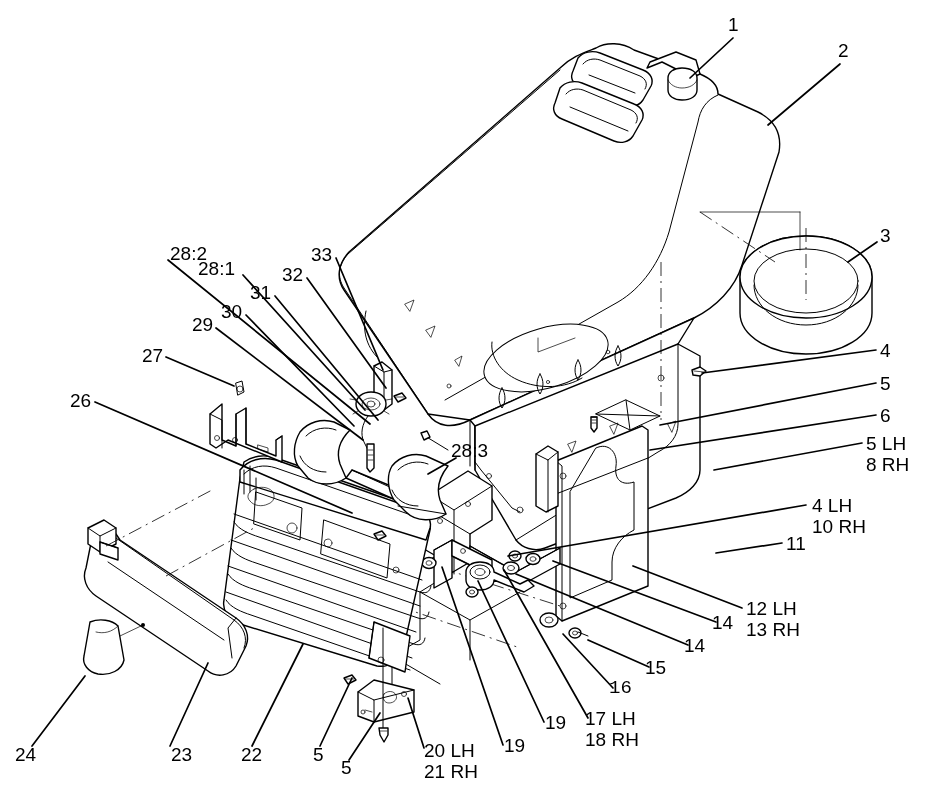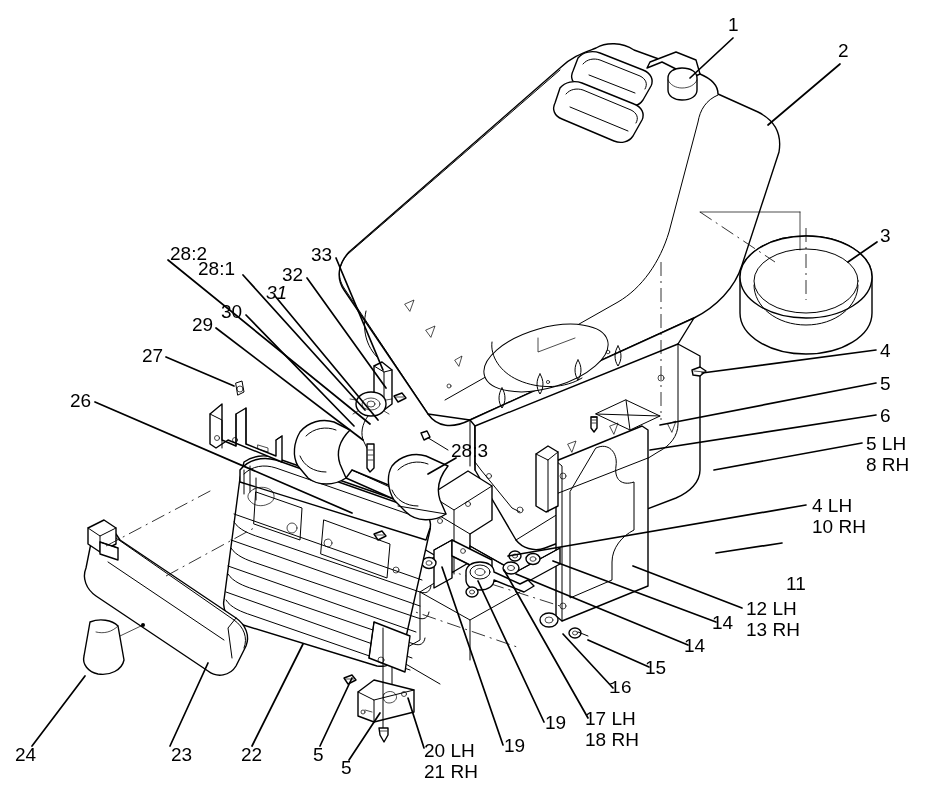--- a/index.html
+++ b/index.html
@@ -393,21 +393,21 @@
   <div class="callout two-line" style="left:866px; top:433px;">
     <span>5 LH</span>
     <span>8 RH</span>
   </div>
 
   <div class="callout two-line" style="left:812px; top:495px;">
     <span>4 LH</span>
     <span>10 RH</span>
   </div>
 
-  <div class="callout" style="left:786px; top:533px;margin-top:40px;">11</div>
+  <div class="callout" style="left:786px; top:533px;">11</div>
 
   <div class="callout two-line" style="left:746px; top:598px;">
     <span>12 LH</span>
     <span>13 RH</span>
   </div>
 
   <div class="callout" style="left:712px; top:612px;">14</div>
   <div class="callout" style="left:684px; top:635px;">14</div>
   <div class="callout" style="left:645px; top:657px;">15</div>
   <div class="callout" style="left:609px; top:678px;font-family:Liberation Mono, monospace;">16</div>
@@ -429,18 +429,18 @@
   <div class="callout" style="left:313px; top:744px;">5</div>
   <div class="callout" style="left:241px; top:744px;">22</div>
   <div class="callout" style="left:171px; top:744px;">23</div>
   <div class="callout" style="left:15px;  top:744px;">24</div>
   <div class="callout" style="left:70px;  top:390px;">26</div>
   <div class="callout" style="left:142px; top:345px;text-align:right;">27</div>
   <div class="callout" style="left:122px; top:243px;margin-left:48px;">28:2</div>
   <div class="callout" style="left:198px; top:258px;">28:1</div>
   <div class="callout" style="left:192px; top:314px;">29</div>
   <div class="callout" style="left:221px; top:301px;">30</div>
-  <div class="callout" style="left:266px; top:282px;font-style:italic;">31</div>
+  <div class="callout" style="left:250px; top:282px;">31</div>
   <div class="callout" style="left:282px; top:264px;">32</div>
   <div class="callout" style="left:311px; top:244px;">33</div>
   <div class="callout" style="left:451px; top:440px;">28:3</div>
 
 </div>
 
 </body></html>

